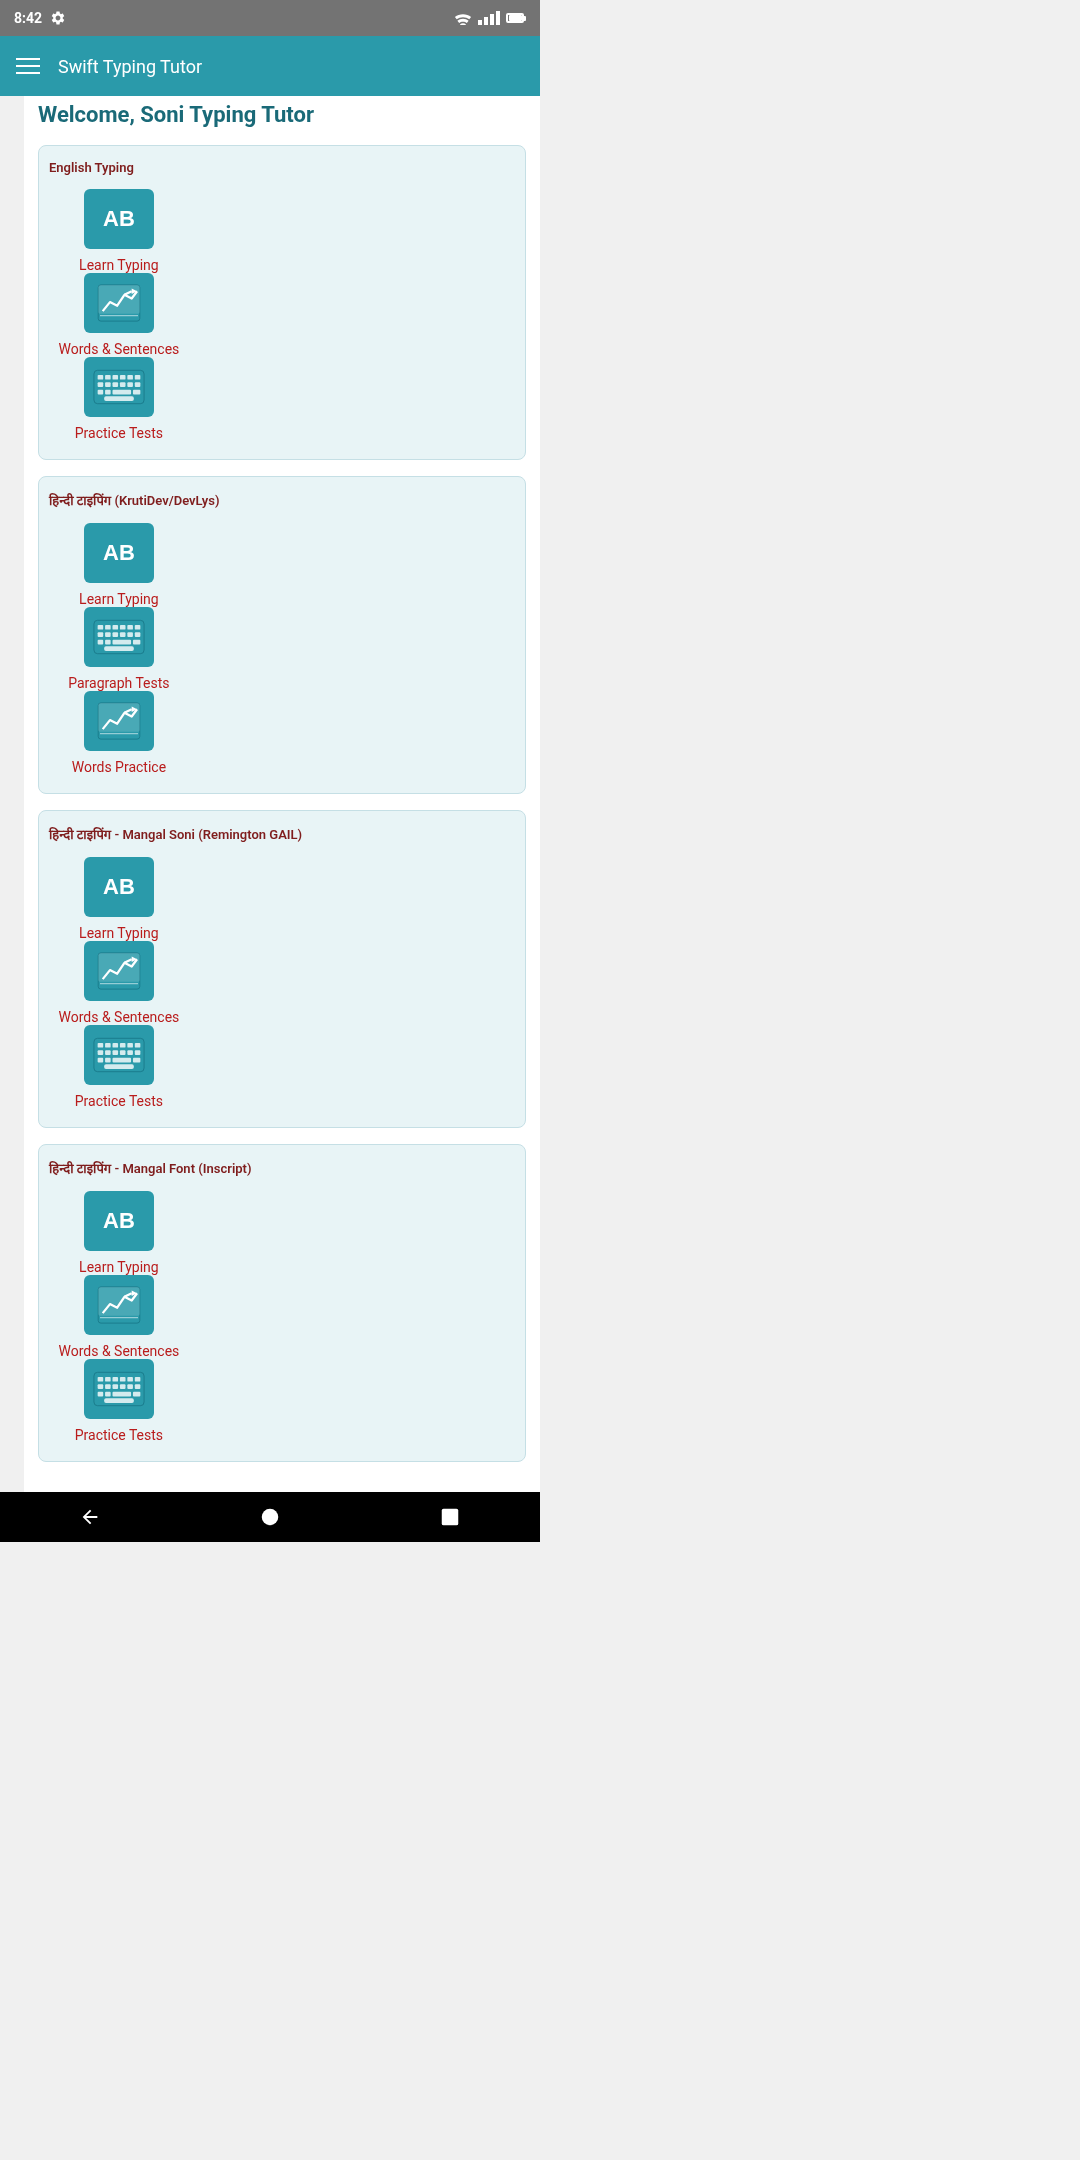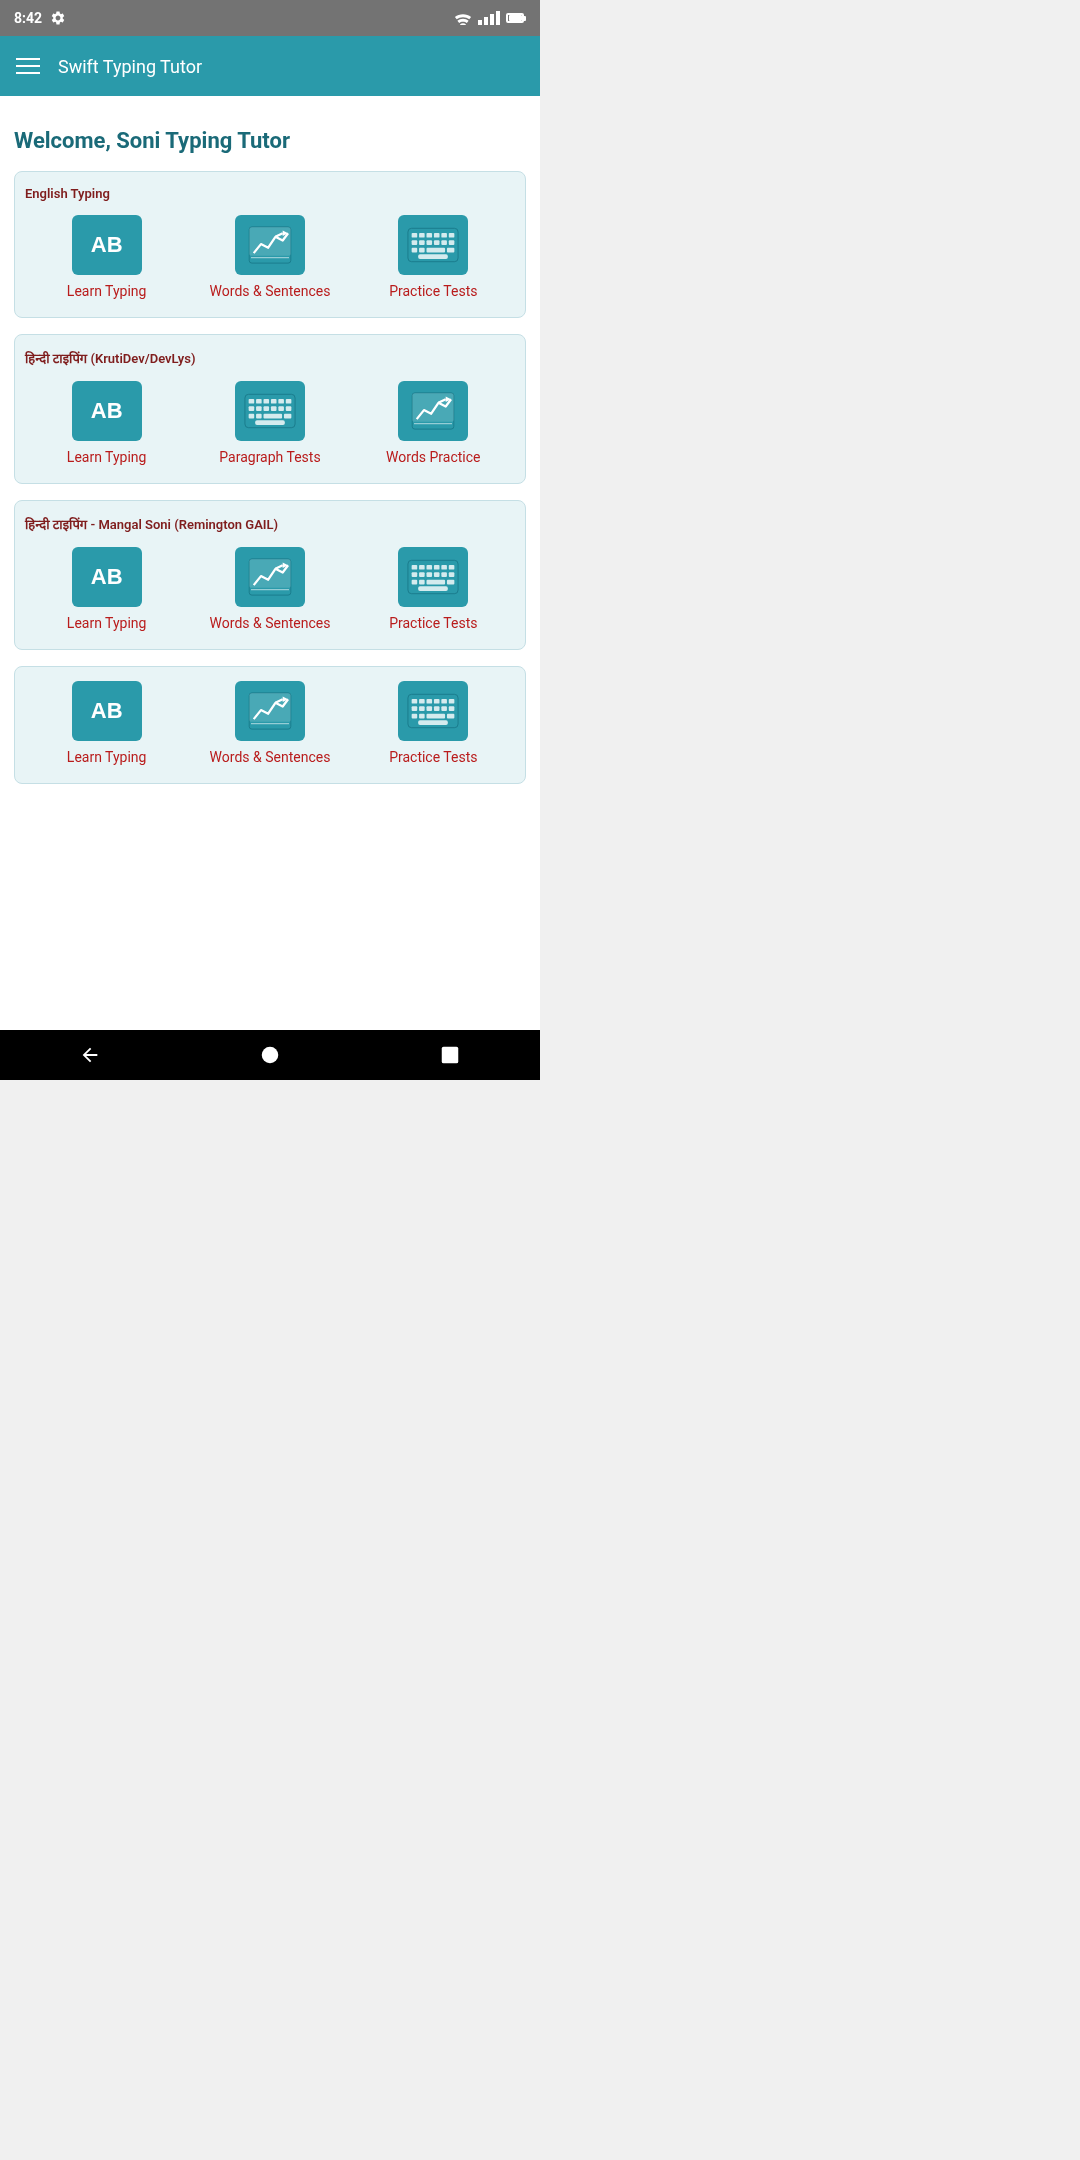--- a/index.html
+++ b/index.html
@@ -51,22 +51,23 @@
     .hamburger-icon span {
       display: block;
       width: 24px;
       height: 2px;
       background: white;
     }
 
     
     .main-content {
       background: #ffffff;
-      padding: 32px 14px 14px 14px;
+      padding: 6px 14px 14px 14px;
       min-height: calc(1080px - 36px - 60px - 50px);
+      margin-left: 24px;
     }
 
     .welcome-text {
       font-size: 22px;
       font-weight: bold;
       color: #1a6a78;
       margin-bottom: 18px;
     }
 
     
@@ -82,20 +83,21 @@
       font-size: 13px;
       font-weight: 600;
       color: #7f1d1d;
       margin-bottom: 14px;
     }
 
     .icon-row {
       display: flex;
       justify-content: space-around;
       align-items: flex-start;
+      flex-direction: column;
     }
 
     .icon-item {
       display: flex;
       flex-direction: column;
       align-items: center;
       gap: 8px;
       cursor: pointer;
       width: 30%;
     }
@@ -401,20 +403,21 @@
     <rect x="43" y="22" width="8" height="5" rx="1" fill="white" opacity="0.8"></rect>
 
     <rect x="12" y="29" width="32" height="5" rx="2" fill="white" opacity="0.8"></rect>
   </svg>
       </div>
             <span class="icon-label">Practice Tests</span>
           </div>
         </div>
       </div>
       <div class="section-card">
+        <div class="section-title">हिन्दी टाइपिंग - Mangal Font (Inscript)</div>
         <div class="icon-row">
           <div class="icon-item">
             <div class="icon-box">
         <span class="ab-icon">AB</span>
       </div>
             <span class="icon-label">Learn Typing</span>
           </div>
           <div class="icon-item">
             <div style="width:70px;height:60px;background:#2a9aaa;border-radius:6px;display:flex;align-items:center;justify-content:center;">
         <svg class="chart-svg" viewBox="0 0 48 42" fill="none" xmlns="http://www.w3.org/2000/svg">

